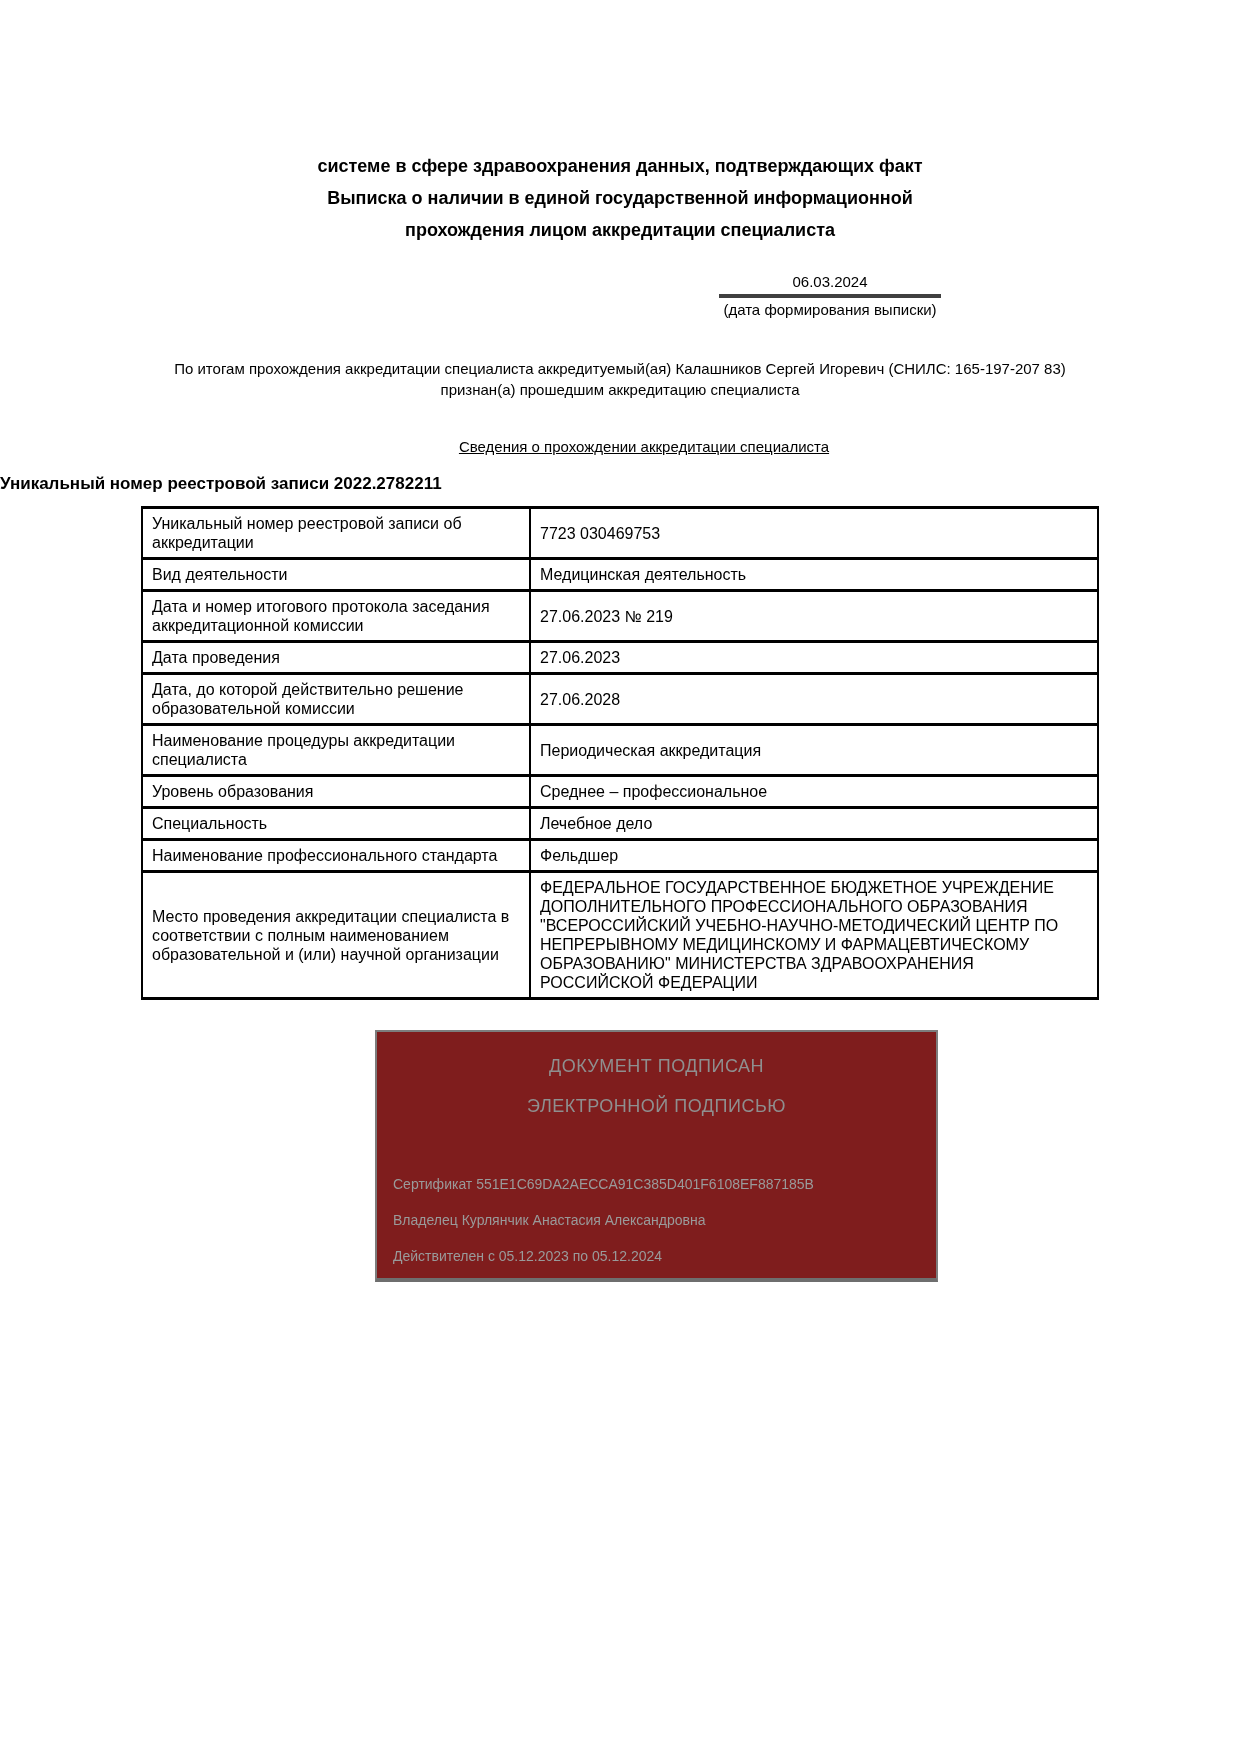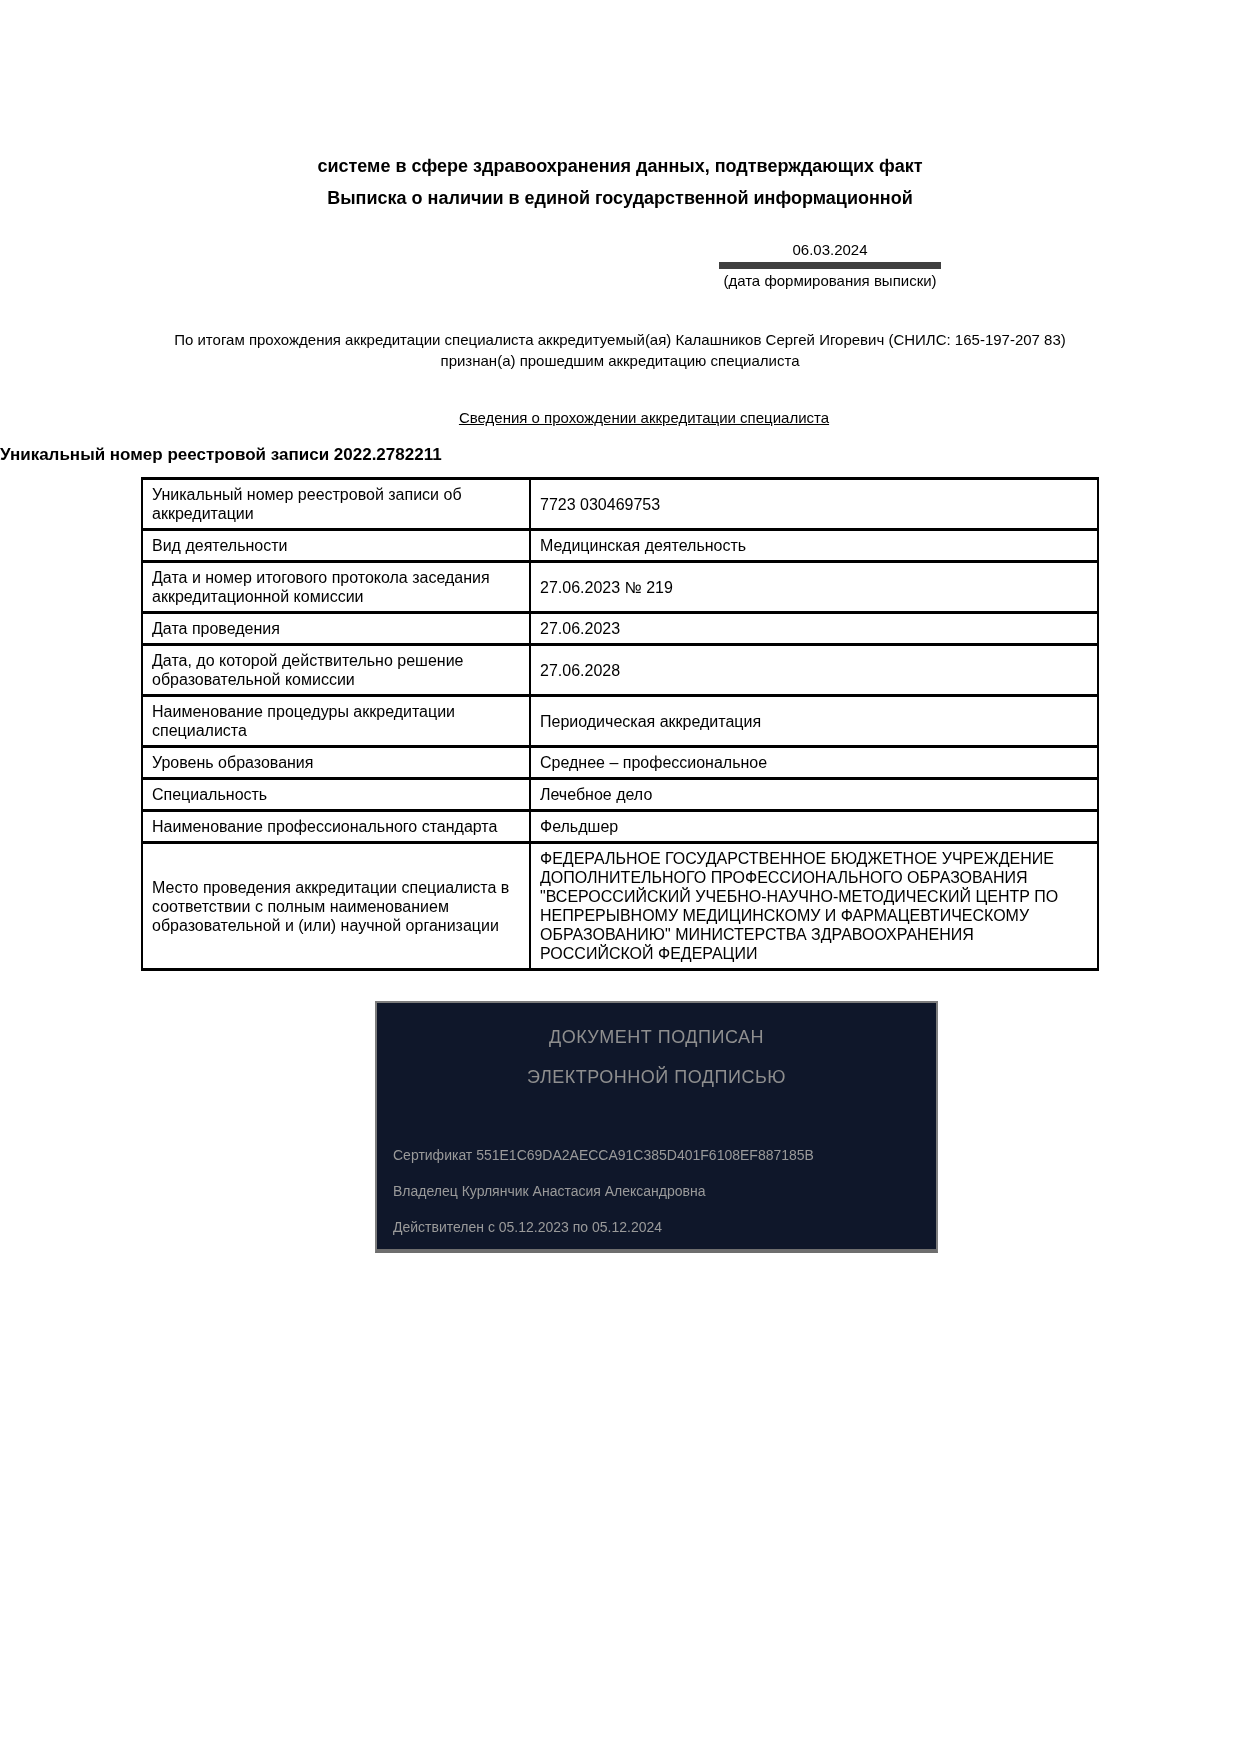--- a/index.html
+++ b/index.html
@@ -26,21 +26,21 @@
     width: 270px;
     margin: 26px 0 0 695px;
     text-align: center;
     font-size: 15px;
     line-height: 20px;
   }
   .date-value {
     display: inline-block;
     width: 222px;
     padding-bottom: 2px;
-    border-bottom: 7px solid #404040;
+    border-bottom: 4px solid #404040;
     text-align: center;
   }
   .date-caption {
     margin-top: 2px;
     font-size: 15px;
   }
   .intro {
     margin: 38px auto 16px auto;
     width: 950px;
     text-align: center;
@@ -80,21 +80,21 @@
   td.cell-label { width: 368px; padding-right: 14px; }
   td.cell-value { width: 548px; }
   .sig-box {
     box-sizing: border-box;
     margin: 30px 0 0 375px;
     width: 563px;
     border: 2px solid #7d7d7d;
     border-bottom: 4px solid #6e6e6e;
     padding: 14px 16px 14px 16px;
     color: #949494;
-    background: #0f172a;
+    background: #7f1d1d;
   }
   .sig-title-line {
     text-align: center;
     font-size: 18px;
     line-height: 40px;
     letter-spacing: 0.5px;
     color: #8f8f8f;
   }
   .sig-small {
     font-size: 14px;
@@ -104,20 +104,21 @@
   .sig-cert  { margin-top: 50px; }
   .sig-owner { margin-top: 20px; }
   .sig-valid { margin-top: 20px; }
 </style>
 </head>
 <body>
 
 <div class="doc-title">
   <div>системе в сфере здравоохранения данных, подтверждающих факт</div>
   <div>Выписка о наличии в единой государственной информационной</div>
+  <div>прохождения лицом аккредитации специалиста</div>
 </div>
 
 <div class="date-block">
   <div class="date-value">06.03.2024</div>
   <div class="date-caption">(дата формирования выписки)</div>
 </div>
 
 <div class="intro">По итогам прохождения аккредитации специалиста аккредитуемый(ая) Калашников Сергей Игоревич (СНИЛС: 165-197-207 83) признан(а) прошедшим аккредитацию специалиста</div>
 
 <div class="section-heading">Сведения о прохождении аккредитации специалиста</div>

